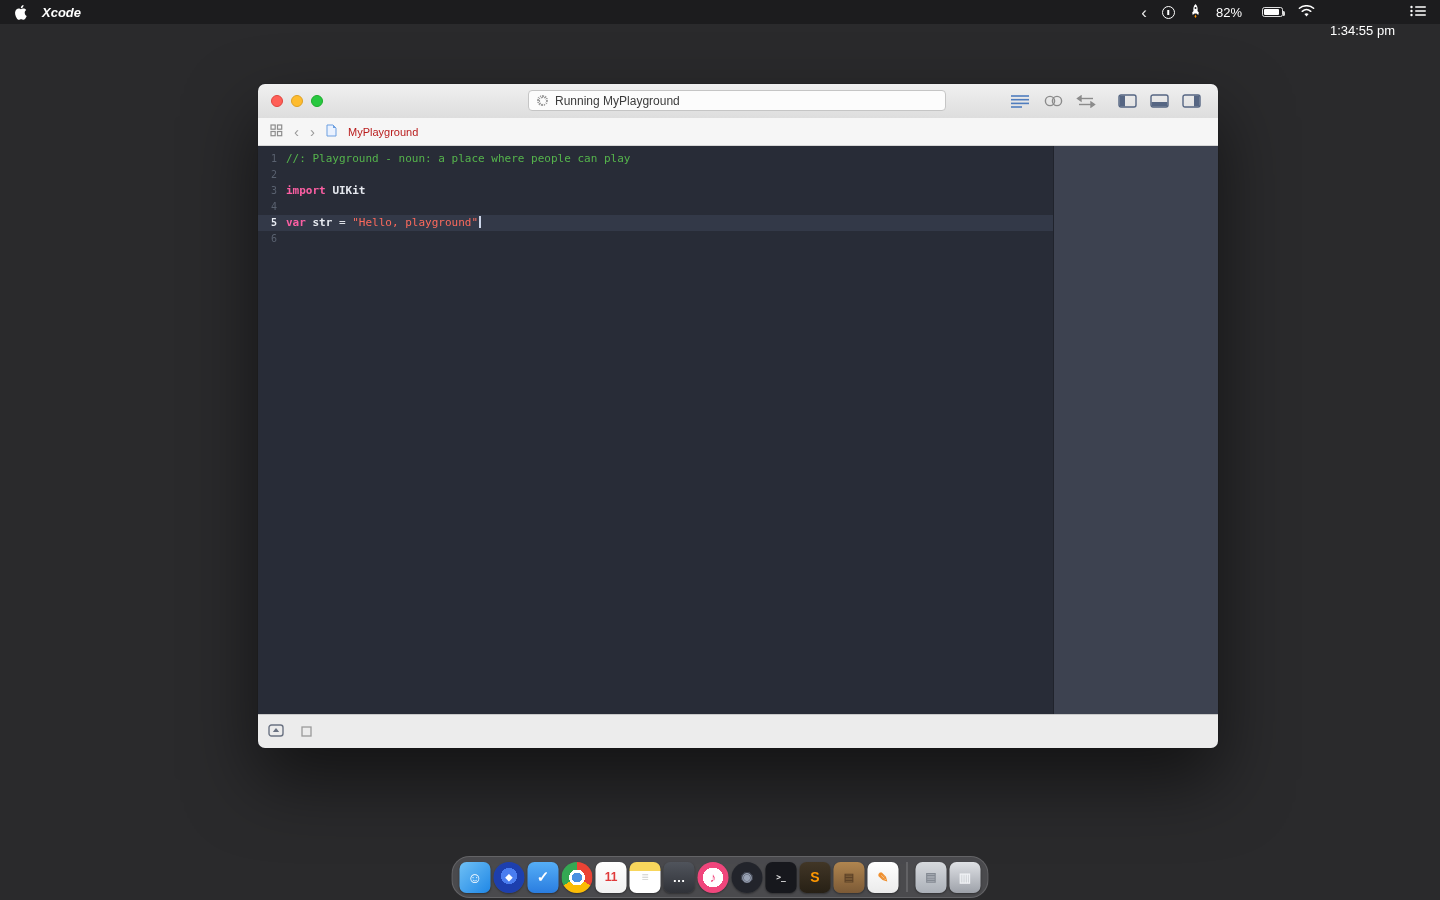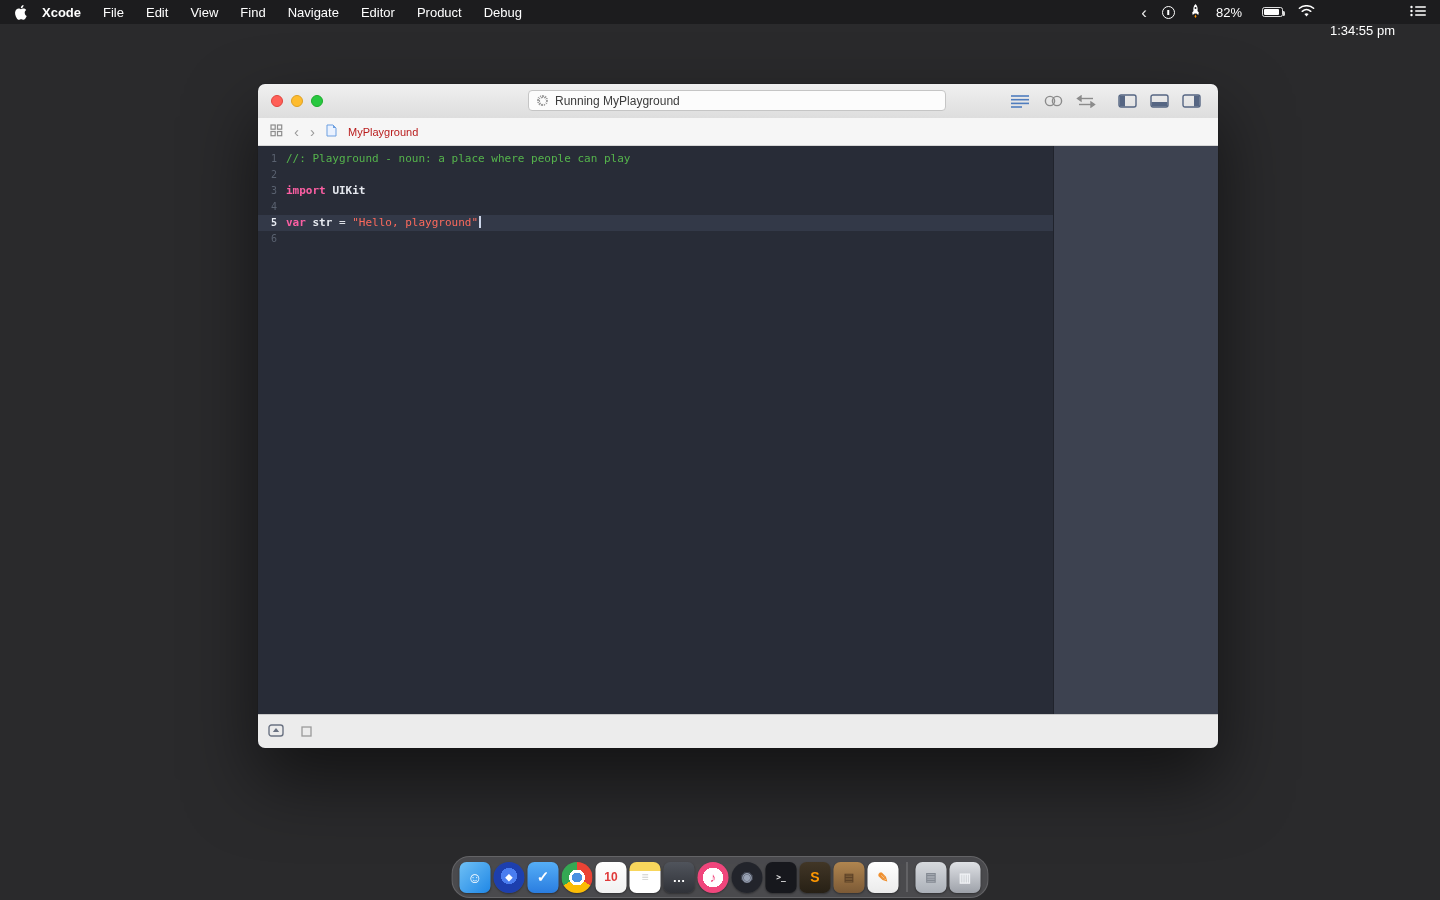--- a/index.html
+++ b/index.html
@@ -12,21 +12,21 @@
   }
 
   
   .menu-bar{
     position:absolute; top:0; left:0; right:0; height:24px;
     background:#1c1c1e; color:#fff; font-size:13px;
     display:flex; align-items:center; padding:0 14px;
   }
   .menu-left{ display:flex; align-items:center; }
   .apple-wrap{ display:flex; align-items:center; margin-right:4px; }
-  .app-name{ font-weight:bold; padding:0 11px; }
+  .app-name{ font-weight:bold; padding:0 11px;font-style:italic; }
   .menu-item{ padding:0 11px; }
   .menu-right{ margin-left:auto; display:flex; align-items:center; gap:15px; }
   .status-chevron{ font-size:17px; line-height:1; color:#fff; opacity:.9; }
   .circle-icon{ width:13px; height:13px; border:1.3px solid #fff; border-radius:50%; position:relative; display:inline-block; }
   .circle-icon::after{ content:""; position:absolute; left:50%; top:3px; bottom:3px; width:1.5px; background:#fff; transform:translateX(-50%); }
   .battery-group{ display:flex; align-items:center; gap:20px; }
   .battery{ width:21px; height:10px; border:1px solid rgba(255,255,255,.85); border-radius:2.5px; position:relative; display:inline-block; }
   .battery-fill{ position:absolute; left:1px; top:1px; bottom:1px; width:79%; background:#fff; border-radius:1px; }
   .battery-nub{ position:absolute; right:-3.5px; top:2.5px; width:2px; height:5px; background:rgba(255,255,255,.85); border-radius:0 1.5px 1.5px 0; }
   .clock{ font-size:13px;margin-top:36px; }
@@ -111,30 +111,20 @@
 
 <div class="menu-bar">
   <div class="menu-left">
     <span class="apple-wrap">
       <svg width="13" height="15" viewBox="0 0 13 15.4">
         <path fill="#fff" d="M10.8 8.0c0-1.8 1.5-2.7 1.6-2.8-.9-1.3-2.2-1.4-2.7-1.5-1.1-.1-2.2.7-2.7.7-.6 0-1.4-.7-2.4-.7C3.4 3.8 2.2 4.5 1.5 5.7c-1.3 2.3-.3 5.7 1 7.6.6.9 1.3 1.9 2.3 1.9.9 0 1.3-.6 2.4-.6 1.1 0 1.4.6 2.4.6s1.6-.9 2.2-1.8c.7-1 1-2 1-2.1-.1 0-2-.8-2-3.3z"></path>
         <path fill="#fff" d="M8.9 2.3c.5-.6.8-1.4.7-2.3-.7 0-1.5.5-2 1.1-.4.5-.8 1.4-.7 2.2.8.1 1.5-.4 2-1z"></path>
       </svg>
     </span>
     <span class="app-name">Xcode</span>
-    <span style="display:flex;">
-        <span class="menu-item">File</span>
-        <span class="menu-item">Edit</span>
-        <span class="menu-item">View</span>
-        <span class="menu-item">Find</span>
-        <span class="menu-item">Navigate</span>
-        <span class="menu-item">Editor</span>
-        <span class="menu-item">Product</span>
-        <span class="menu-item">Debug</span>
-      </span>
   </div>
   <div class="menu-right">
     <span class="status-chevron">‹</span>
     <span class="circle-icon"></span>
     <span>
       <svg width="11" height="14" viewBox="0 0 11 14">
         <path fill="#fff" d="M5.5 0C7.5 1.5 8 4.5 7.5 7L8.8 8.6 8.3 11 6.5 9.5h-2L2.7 11 2.2 8.6 3.5 7C3 4.5 3.5 1.5 5.5 0z"></path>
         <circle cx="5.5" cy="4" r="1" fill="#1c1c1e"></circle>
         <path fill="#ff9500" d="M5.5 10.5l1 2-1 1.5-1-1.5z"></path>
       </svg>
@@ -296,21 +286,21 @@
     </span>
   </div>
 </div>
 
 <div class="dock">
   <div style="display:flex;align-items:center;gap:3px;">
       <div class="dock-icon" style="background: linear-gradient(135deg, rgb(111, 192, 245), rgb(31, 135, 230)); color: rgb(255, 255, 255); font-size: 15px;">☺</div>
       <div class="dock-icon round" style="background: radial-gradient(circle at 50% 45%, rgb(74, 125, 240) 0px, rgb(74, 125, 240) 8px, rgb(29, 63, 174) 8px); color: rgb(255, 255, 255); font-size: 9px;">◆</div>
       <div class="dock-icon" style="background: linear-gradient(rgb(85, 174, 247), rgb(42, 125, 224)); color: rgb(255, 255, 255); font-size: 15px;">✓</div>
       <div class="dock-icon round" style="background: radial-gradient(circle, rgb(74, 144, 226) 0px, rgb(74, 144, 226) 5px, rgb(255, 255, 255) 5px, rgb(255, 255, 255) 8px, rgba(0, 0, 0, 0) 8px), conic-gradient(rgb(234, 67, 53) 0deg, rgb(234, 67, 53) 120deg, rgb(251, 188, 5) 120deg, rgb(251, 188, 5) 240deg, rgb(52, 168, 83) 240deg);"></div>
-      <div class="dock-icon" style="background: linear-gradient(rgb(255, 255, 255), rgb(241, 241, 241)); color: rgb(224, 58, 58); font-size: 12px;">10</div>
+      <div class="dock-icon" style="background: linear-gradient(rgb(255, 255, 255), rgb(241, 241, 241)); color: rgb(224, 58, 58); font-size: 12px;">11</div>
       <div class="dock-icon" style="background: linear-gradient(rgb(248, 214, 92) 0px, rgb(248, 214, 92) 9px, rgb(255, 255, 255) 9px); color: rgb(207, 207, 207); font-size: 12px;">≡</div>
       <div class="dock-icon" style="background: linear-gradient(rgb(80, 84, 92), rgb(48, 50, 56)); color: rgb(255, 255, 255); font-size: 13px;">…</div>
       <div class="dock-icon round" style="background: radial-gradient(circle, rgb(255, 255, 255) 0px, rgb(255, 255, 255) 10px, rgb(240, 70, 124) 10px); color: rgb(240, 70, 124); font-size: 13px;">♪</div>
       <div class="dock-icon round" style="background: radial-gradient(circle, rgb(60, 64, 76) 0px, rgb(60, 64, 76) 6px, rgb(34, 36, 43) 6px); color: rgb(154, 163, 181); font-size: 12px;">◉</div>
       <div class="dock-icon" style="background: rgb(23, 24, 29); color: rgb(232, 232, 232); font-size: 8px; font-family: &quot;DejaVu Sans Mono&quot;, monospace;">&gt;_</div>
       <div class="dock-icon" style="background: linear-gradient(rgb(65, 54, 38), rgb(39, 32, 21)); color: rgb(255, 152, 0); font-size: 14px;">S</div>
       <div class="dock-icon" style="background: linear-gradient(rgb(176, 133, 79), rgb(124, 90, 54)); color: rgb(93, 66, 39); font-size: 11px;">▤</div>
       <div class="dock-icon" style="background: linear-gradient(rgb(255, 255, 255), rgb(235, 235, 235)); color: rgb(239, 143, 46); font-size: 13px;">✎</div>
       <div class="dock-sep"></div>
       <div class="dock-icon" style="background: linear-gradient(rgb(214, 217, 221), rgb(171, 176, 184)); color: rgb(132, 138, 147); font-size: 12px;">▤</div>

